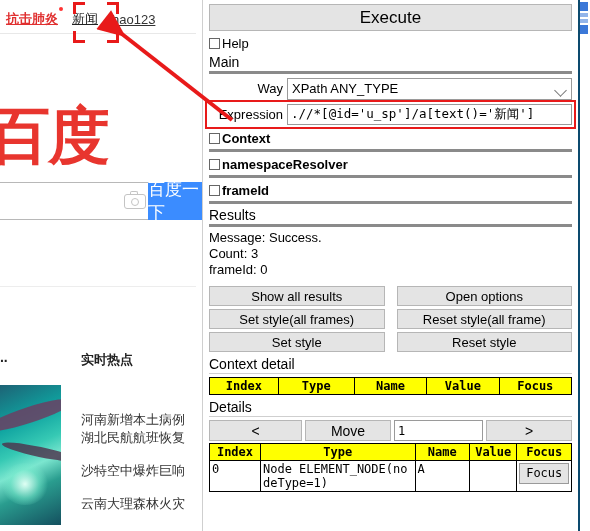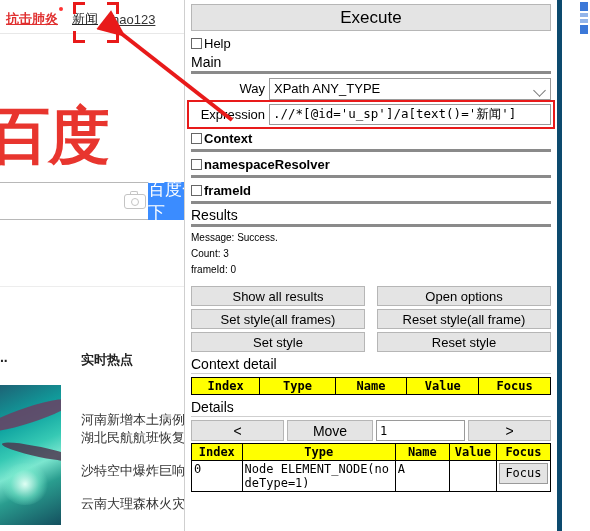--- a/index.html
+++ b/index.html
@@ -47,22 +47,22 @@
   .bd-thumb .sw2{position:absolute;left:6px;top:62px;width:78px;height:10px;background:#4e2f4a;
             border-radius:50%;transform:rotate(12deg);opacity:.8;}
   .bd-thumb .glow{position:absolute;left:6px;top:78px;width:48px;height:42px;border-radius:50%;
             background:radial-gradient(circle,#dffff4 0%,rgba(120,235,205,.55) 45%,rgba(20,90,100,0) 72%);}
 
   .bd-hot-title{position:absolute;left:81px;top:351px;font-size:13px;font-weight:bold;color:#222;white-space:nowrap;}
   .bd-hot{position:absolute;left:81px;font-size:13px;color:#333;white-space:nowrap;}
 
   
   #panel{
-    position:absolute;left:184px;top:0;width:378px;height:531px;
-    background:#fff;border-left:1px solid #cfcfcf;border-right:5px solid #0c4a6e;
+    position:absolute;left:202px;top:0;width:378px;height:531px;
+    background:#fff;border-left:1px solid #cfcfcf;border-right:2px solid #0c4a6e;
     box-sizing:border-box;padding:4px 6px 0 6px;overflow:hidden;
     font-size:13px;color:#000;
   }
 
   .btn{
     background:#e4e4e4;border:1px solid #b6b6b6;box-sizing:border-box;
     font-family:"Liberation Sans","DejaVu Sans",sans-serif;color:#000;
     display:flex;align-items:center;justify-content:center;text-align:center;
   }
   .execute-btn{width:100%;height:27px;font-size:17px;margin-bottom:3px;}
@@ -91,21 +91,21 @@
     overflow:hidden;white-space:nowrap;
   }
 
   
   .expr-row{position:relative;}
   .expr-row::after{
     content:"";position:absolute;left:-4px;top:-3px;right:-4px;bottom:-3px;
     border:2px solid #e81a1a;pointer-events:none;
   }
 
-  .res-line{font-size:10px;line-height:16px;}
+  .res-line{font-size:13px;line-height:16px;}
 
   .btn-grid{display:flex;gap:12px;margin-top:3px;justify-content:center;}
   .btn-grid .btn{flex:1;height:20px;font-size:13px;}
 
   table.grid{border-collapse:collapse;width:100%;table-layout:fixed;margin-top:2px;}
   table.grid th{
     background:#ffff00;border:1px solid #000;font-size:12px;font-weight:bold;
     font-family:"DejaVu Sans Mono","Liberation Mono",monospace;
     padding:1px 0;text-align:center;
   }

